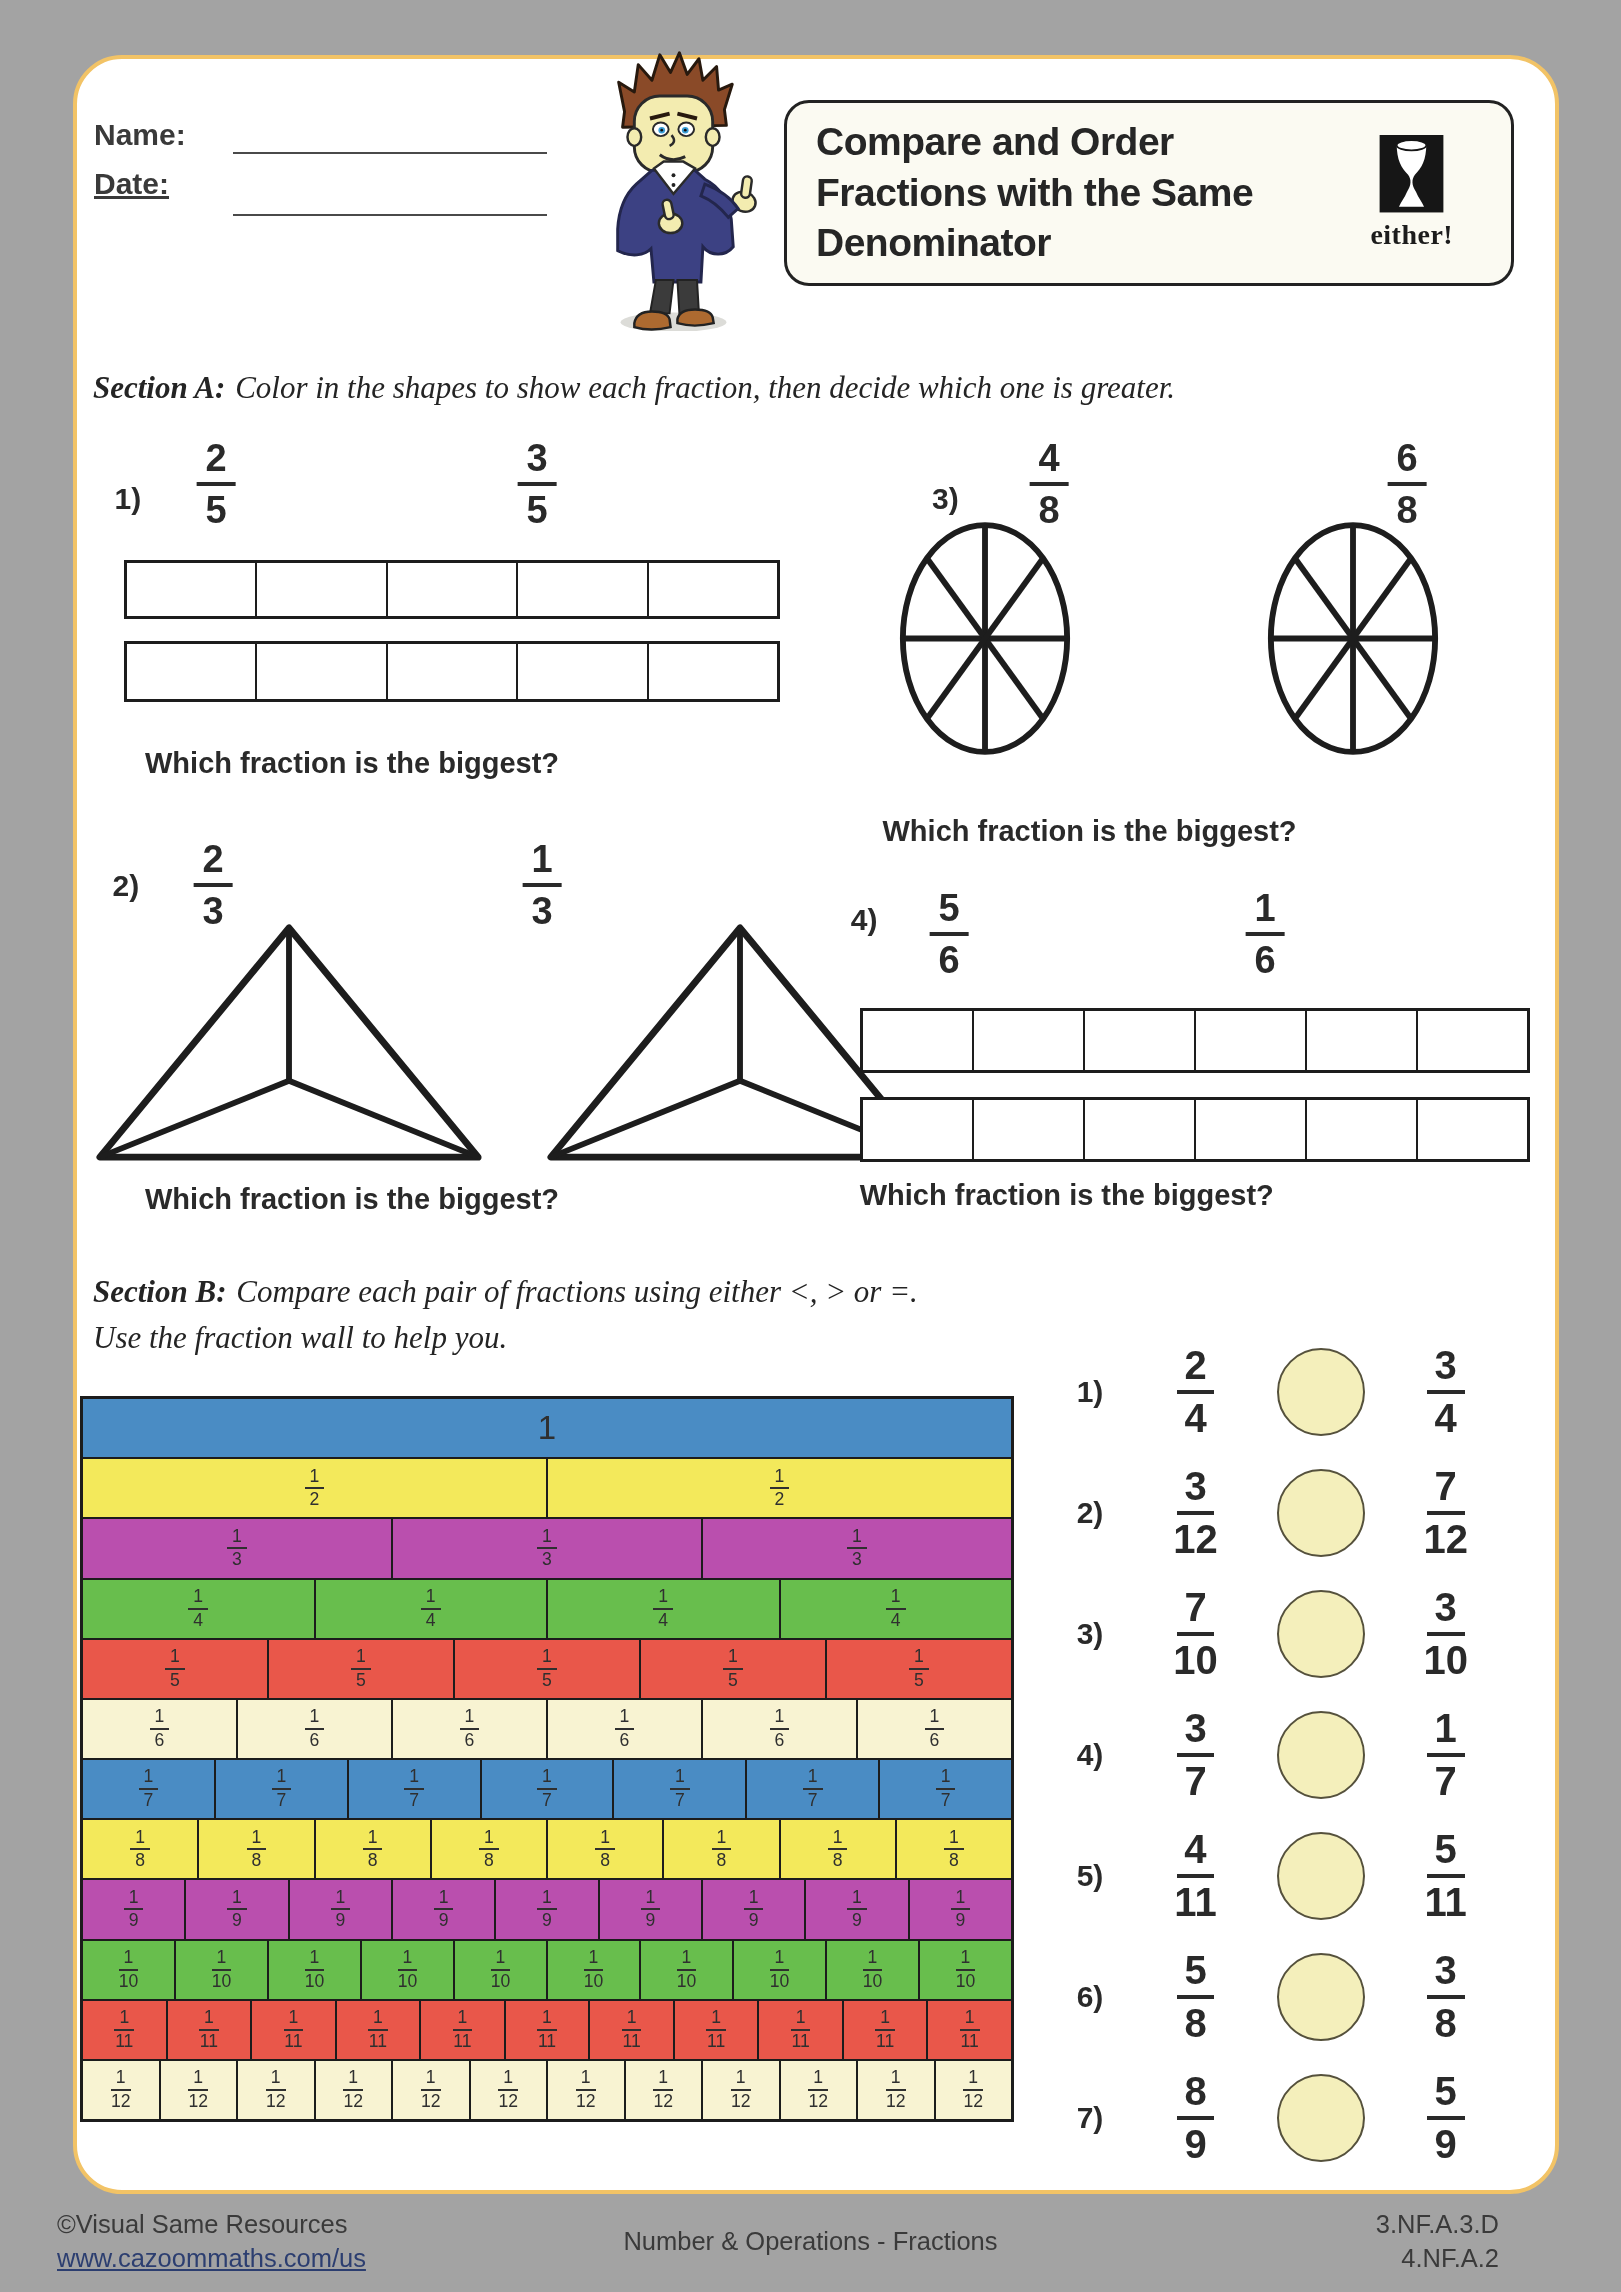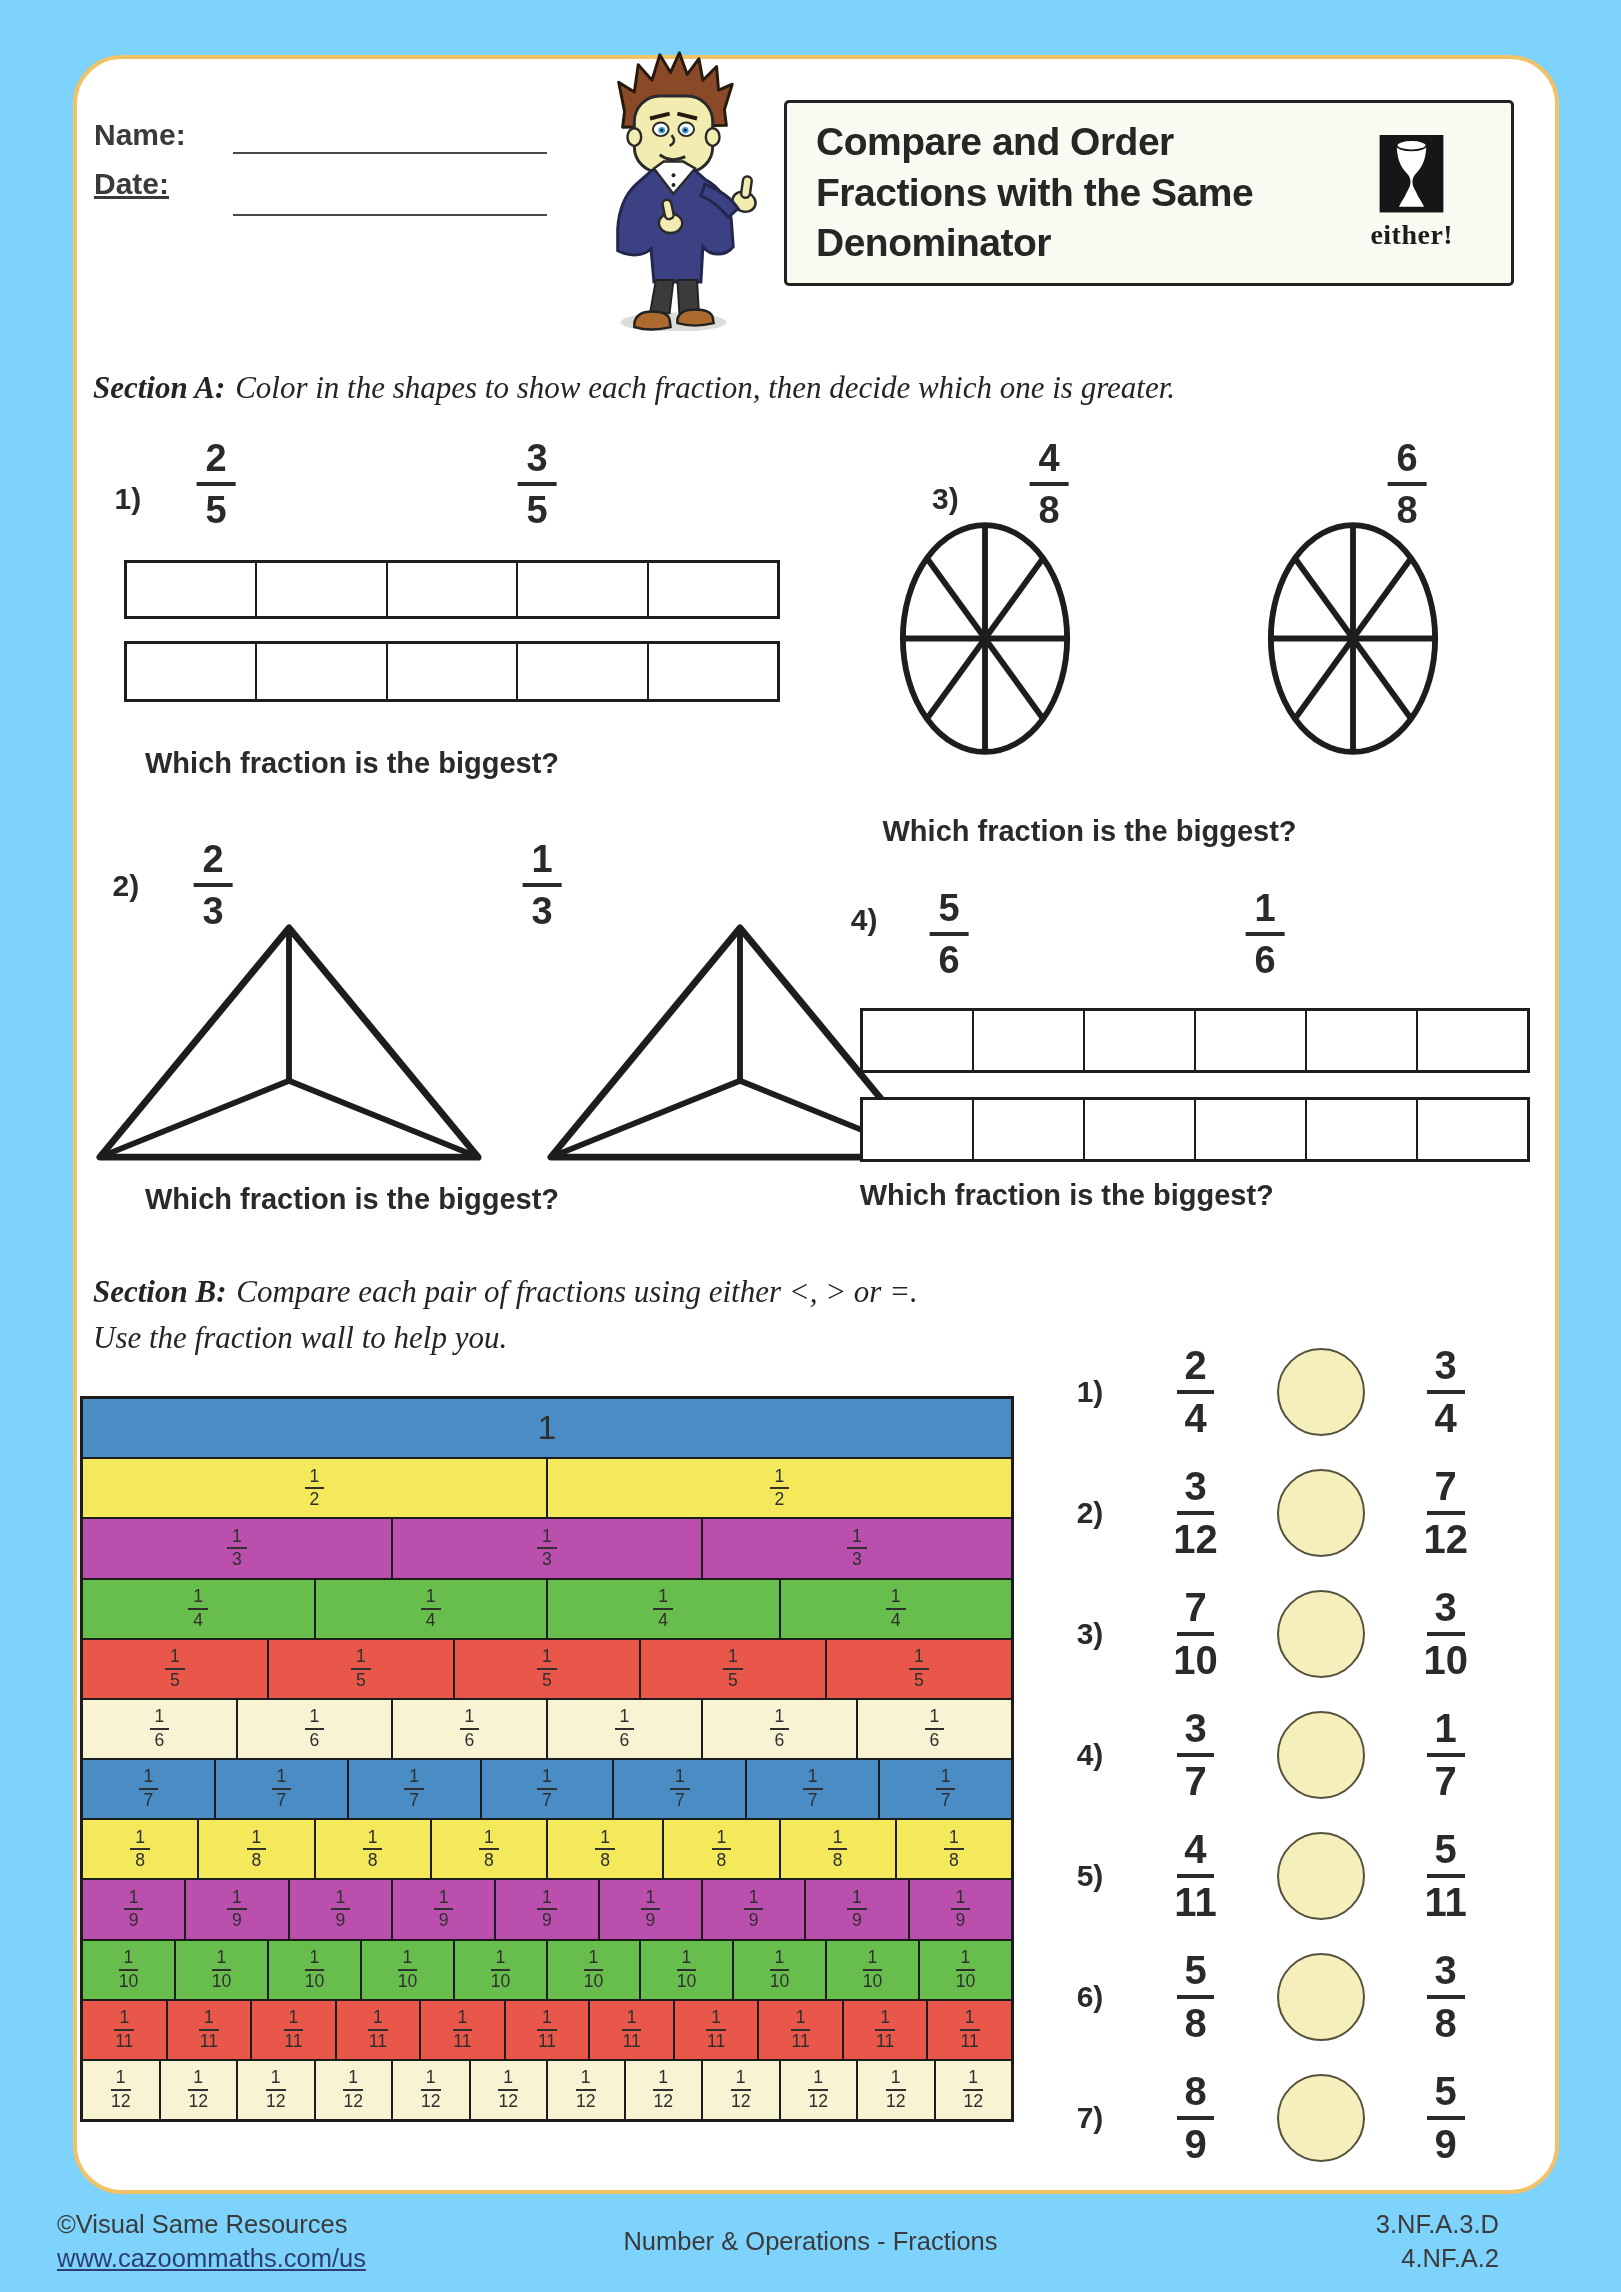--- a/index.html
+++ b/index.html
@@ -1,35 +1,35 @@
 <!DOCTYPE html>
 <html><head>
 <meta charset="utf-8">
 <style>
   * { box-sizing: border-box; margin: 0; padding: 0; }
   html,body { background:#ffffff; }
   .sheet {
-    position: relative; width: 1621px; height: 2293px; background: #7dd3fc;
+    position: relative; width: 1621px; height: 2293px; background: #a3a3a3;
     font-family: "Liberation Sans", sans-serif; color: #2d2d2d; overflow: hidden;
   }
   .frame {
     position: absolute; left: 73px; top: 55px; width: 1486px; height: 2139px;
     border: 4.9px solid #f2c366; border-radius: 49px; background: #ffffff;
   }
   
   .nd-label { position: absolute; font-size: 30px; font-weight: bold; color: #3a3a3a; }
   .name-label { left: 94px; top: 118px; }
   .date-label { left: 94px; top: 167px; text-decoration: underline; }
   .nd-line { position: absolute; width: 314px; border-top: 2.5px solid #4a4a4a; }
   .name-line { left: 233px; top: 152px; }
   .date-line { left: 233px; top: 214px; }
   .mascot { position: absolute; left: 573px; top: 47px; width: 201px; height: 284px; }
   .title-box {
     position: absolute; left: 784px; top: 100px; width: 730px; height: 186px;
-    background: #fbfaf2; border: 3.9px solid #222222; border-radius: 5px;
+    background: #fbfaf2; border: 3.9px solid #222222; border-radius: 25px;
     display: flex; align-items: center; padding: 9.8px 15.7px 9.8px 29px;
   }
   .title-text { flex: 1; font-size: 39px; font-weight: bold; line-height: 1.3; color: #262626; letter-spacing: -0.5px; }
   .logo { width: 167px; text-align: center; }
   .logo-icon { display: block; margin: 0 auto; width: 73px; height: 82px; }
   .logo-text { font-family: "Liberation Serif", serif; font-weight: bold; font-size: 28px; color: #1c1c1c; margin-top: 2px; letter-spacing: 0.5px; }
   
   .sec-head { position: absolute; font-family: "Liberation Serif", serif; font-style: italic; font-size: 31px; color: #242424; white-space: nowrap; }
   .sec-a-head { left: 93px; top: 370px; }
   .sec-b-head { left: 93px; top: 1274px; }

